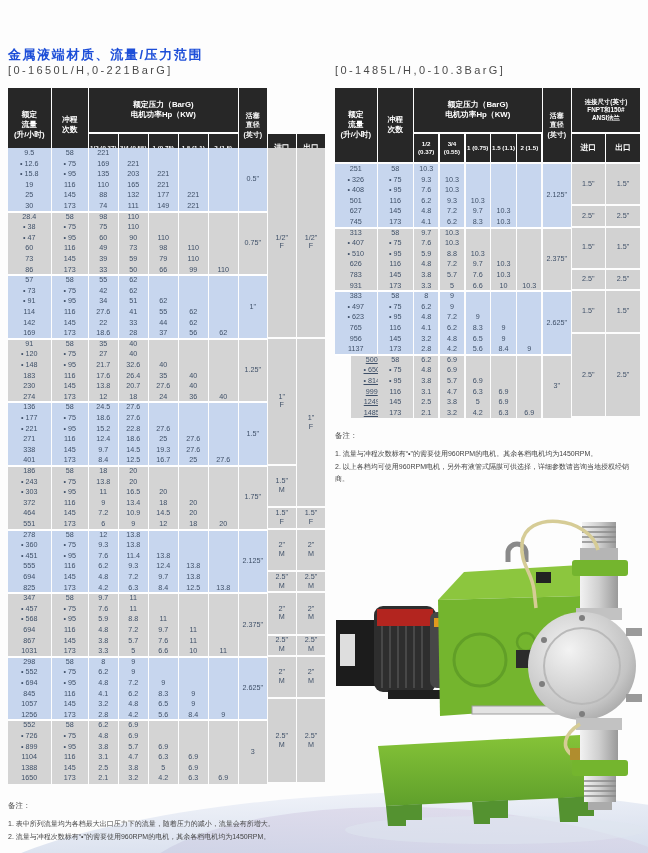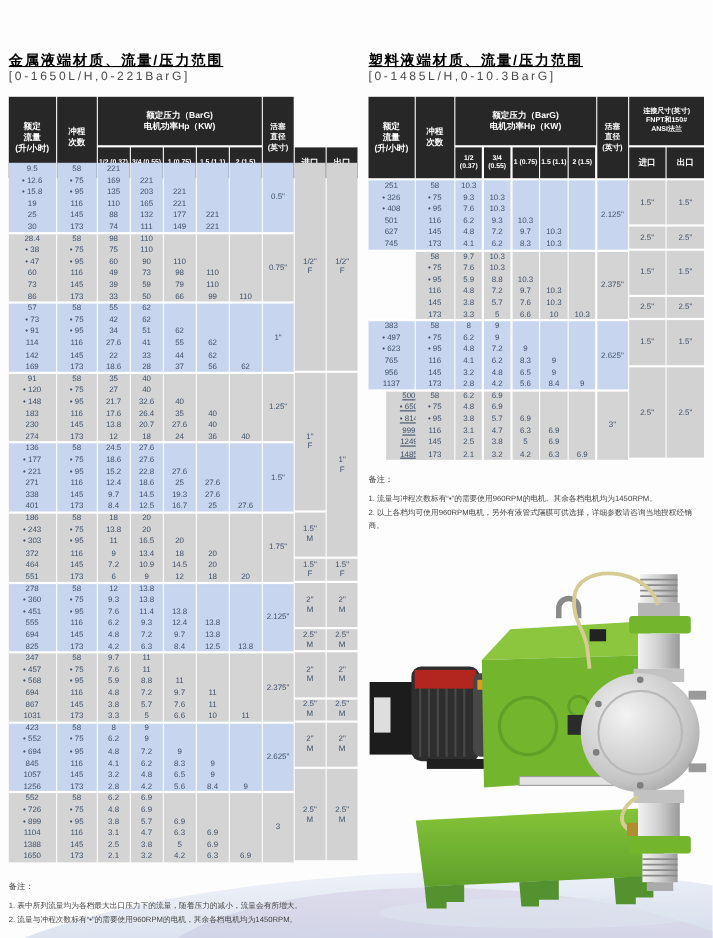--- a/index.html
+++ b/index.html
@@ -1,20 +1,20 @@
 <!DOCTYPE html>
 <html><head>
 <meta charset="utf-8">
 <style>
   html,body{margin:0;padding:0;background:#fff;}
   .page{position:relative;width:648px;height:853px;overflow:hidden;background:#fdfdfd;
         font-family:"Liberation Sans","DejaVu Sans",sans-serif;}
   .model{position:absolute;left:10px;top:2px;font-size:27px;font-weight:bold;
          letter-spacing:9px;color:#95c93d;}
-  .sec-title{position:absolute;top:46px;font-size:13px;font-weight:bold;color:#000000;letter-spacing:1.6px;text-decoration:underline;}
+  .sec-title{position:absolute;top:46px;font-size:13px;font-weight:bold;color:#1d4ed8;letter-spacing:1.6px;}
   .sec-sub{position:absolute;top:64px;font-size:11px;color:#4a4a4a;letter-spacing:2.4px;}
   .tbl{position:absolute;z-index:2;}
   .hc{position:absolute;background:#272727;color:#fff;display:flex;align-items:center;justify-content:center;
       white-space:pre-line;text-align:center;font-size:7.8px;font-weight:bold;line-height:1.3;}
   .hc.sub{font-size:6.2px;}
   .hc.tiny{font-size:6.4px;}
   .data{position:absolute;left:0;}
   .gc{position:absolute;text-align:center;font-size:7.2px;line-height:10.6px;color:#3f5068;white-space:pre;overflow:hidden;}
   .cc{position:absolute;display:flex;align-items:center;justify-content:center;text-align:center;
       white-space:pre-line;font-size:7.2px;line-height:8.8px;color:#3f5068;}
@@ -33,21 +33,20 @@
 </style>
 </head>
 <body>
 
 <div class="page">
 
 
   <div class="sec-title" style="left:8px;">金属液端材质、流量/压力范围</div>
   <div class="sec-sub" style="left:8px;">[0-1650L/H,0-221BarG]</div>
 
-  <div class="sec-title" style="left:335px;">塑料液端材质、流量/压力范围</div>
   <div class="sec-sub" style="left:335px;">[0-1485L/H,0-10.3BarG]</div>
 
   <div class="tbl" style="left:8px;top:88px;width:317px;height:712px;">
     <div class="hc" style="left:0;top:0;width:42.5px;height:74px;">额定
 流量
 (升/小时)</div>
     <div class="hc" style="left:44px;top:0;width:35.5px;height:74px;">冲程
 次数</div>
     <div class="hc" style="left:81px;top:0;width:148.5px;height:44px;">额定压力（BarG)
 电机功率Hp（KW)</div>
@@ -399,21 +398,21 @@
 11
 11
 10</div>
         <div class="gc" style="left: 201px; width: 28.5px; top: 445.2px; height: 63.6px; background: rgb(212, 212, 212);">
 
 
 
 
 11</div>
         <div class="cc" style="left: 231px; width: 27.5px; top: 445.2px; height: 63.6px; background: rgb(212, 212, 212);">2.375"</div>
-        <div class="gc" style="left: 0px; width: 42.5px; top: 508.8px; height: 63.6px; background: rgb(199, 214, 238);">423
+        <div class="gc" style="left: 0px; width: 42.5px; top: 508.8px; height: 63.6px; background: rgb(199, 214, 238);">298
 • 552
 • 694
 845
 1057
 1256</div>
         <div class="gc" style="left: 44px; width: 35.5px; top: 508.8px; height: 63.6px; background: rgb(199, 214, 238);">58
 • 75
 • 95
 116
 145
@@ -600,20 +599,26 @@
 
 10.3
 10.3</div>
         <div class="gc" style="left: 182.2px; width: 24.3px; top: 0px; height: 63.6px; background: rgb(199, 214, 238);">
 
 
 
 
 </div>
         <div class="cc" style="left: 208px; width: 27.5px; top: 0px; height: 63.6px; background: rgb(199, 214, 238);">2.125"</div>
+        <div class="gc" style="left: 0px; width: 41.5px; top: 63.6px; height: 63.6px; background: rgb(212, 212, 212);">313
+• 407
+• 510
+626
+783
+931</div>
         <div class="gc" style="left: 43px; width: 34.5px; top: 63.6px; height: 63.6px; background: rgb(212, 212, 212);">58
 • 75
 • 95
 116
 145
 173</div>
         <div class="gc" style="left: 79px; width: 24.3px; top: 63.6px; height: 63.6px; background: rgb(212, 212, 212);">9.7
 7.6
 5.9
 4.8

